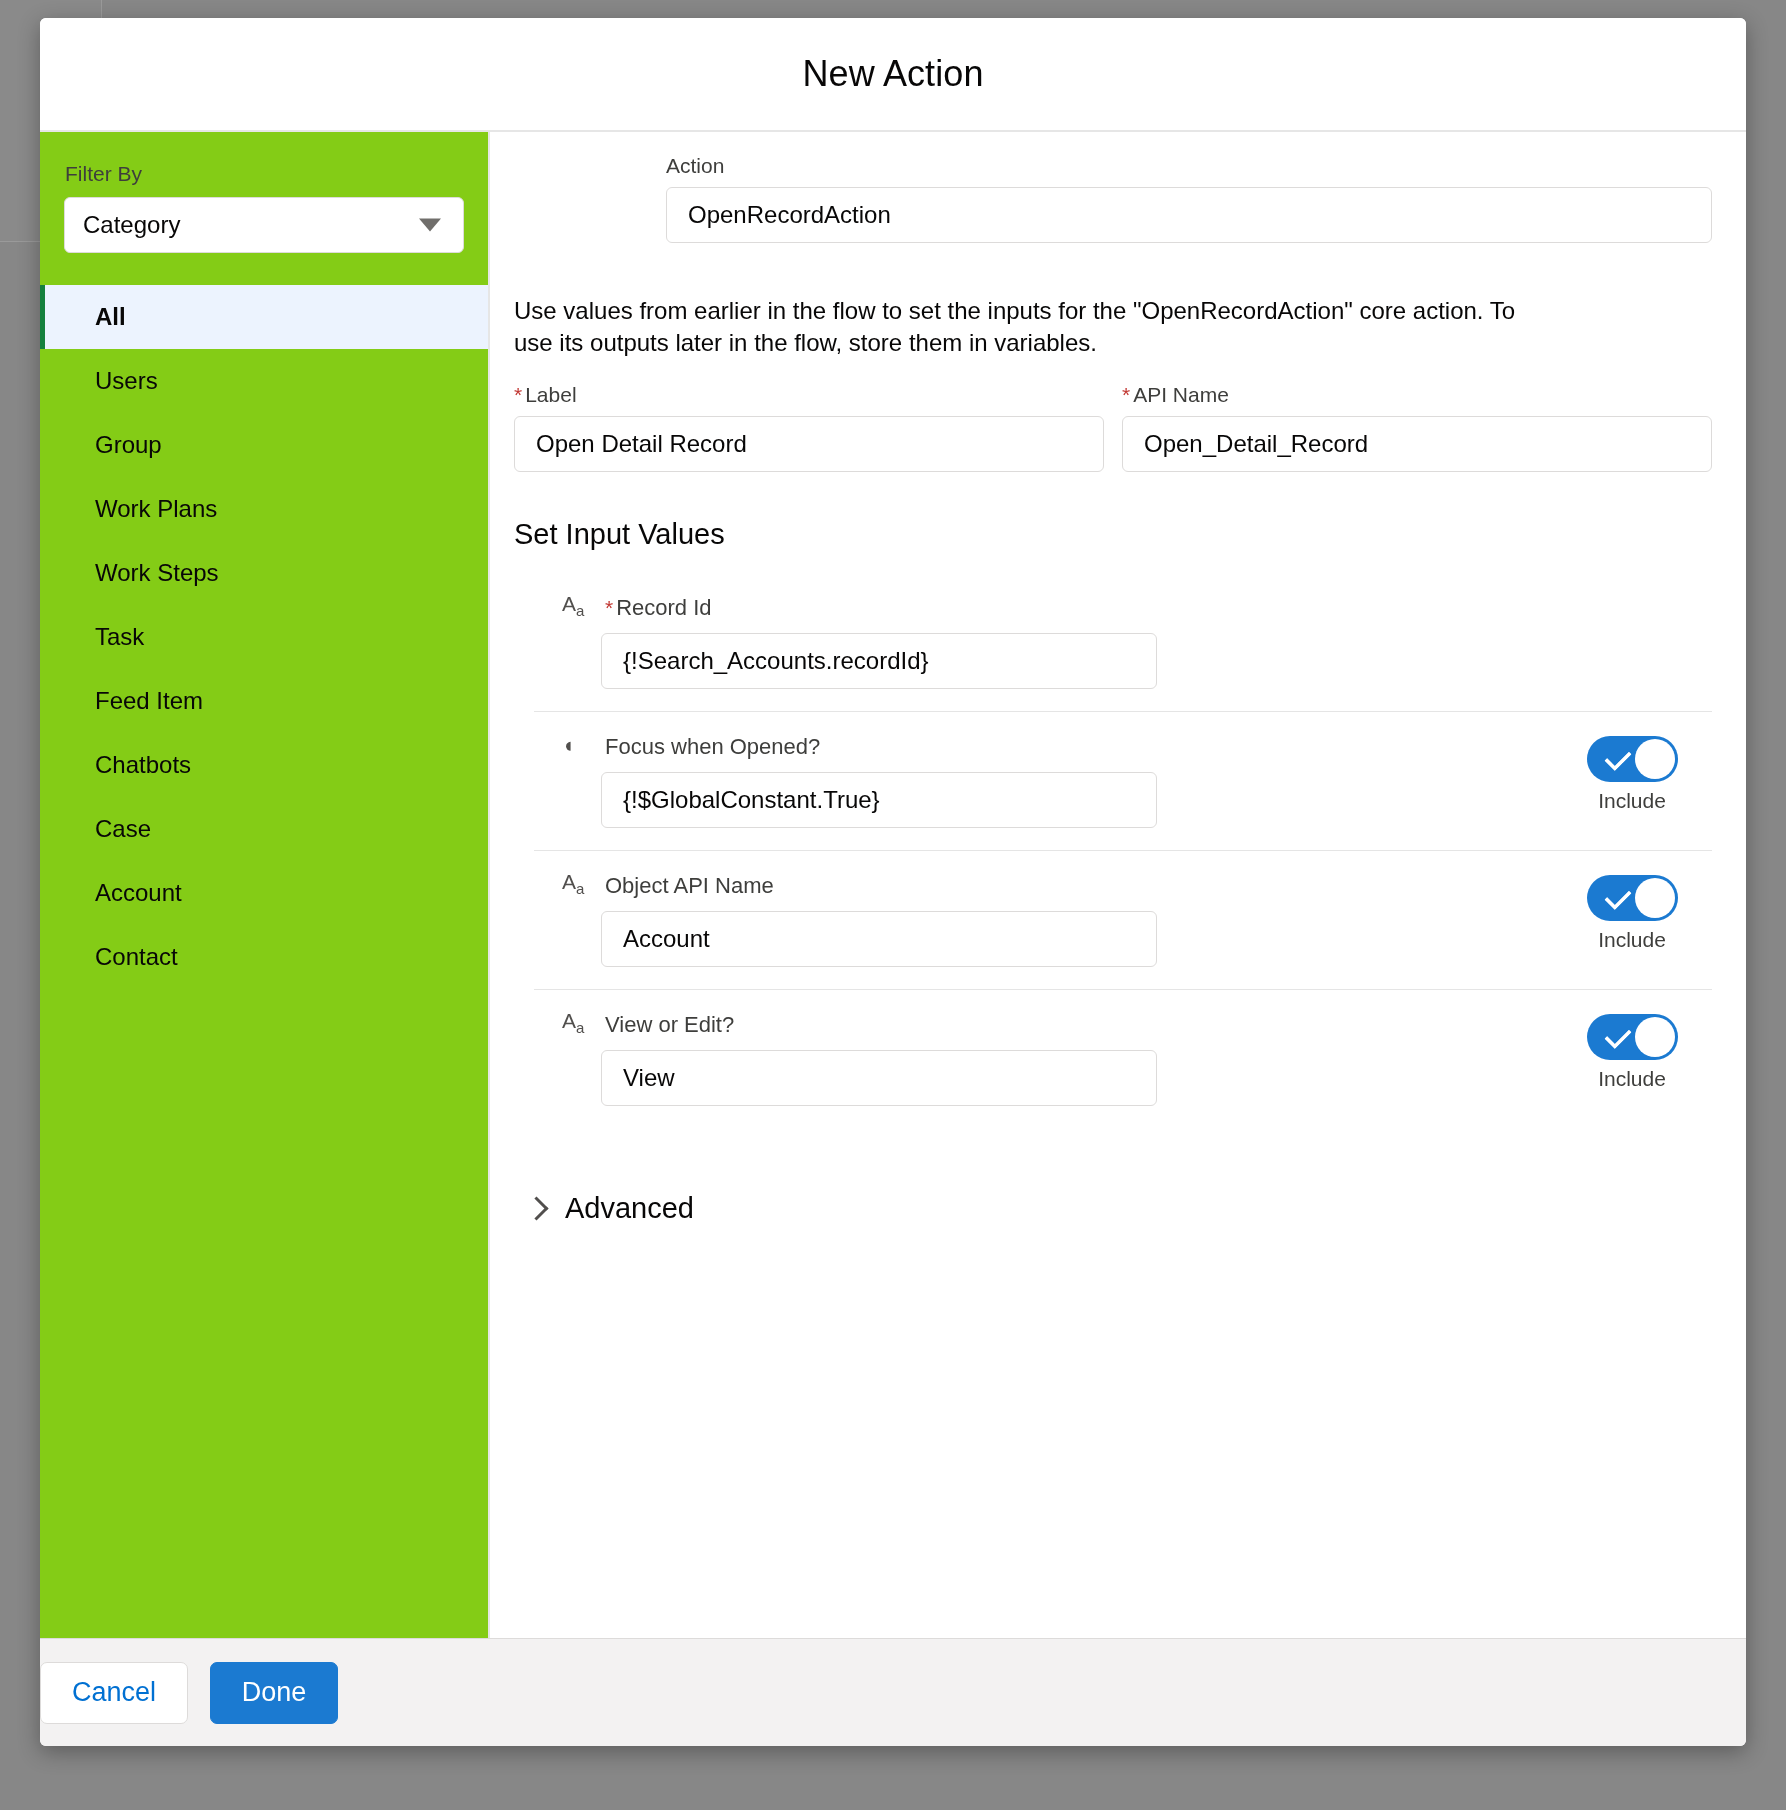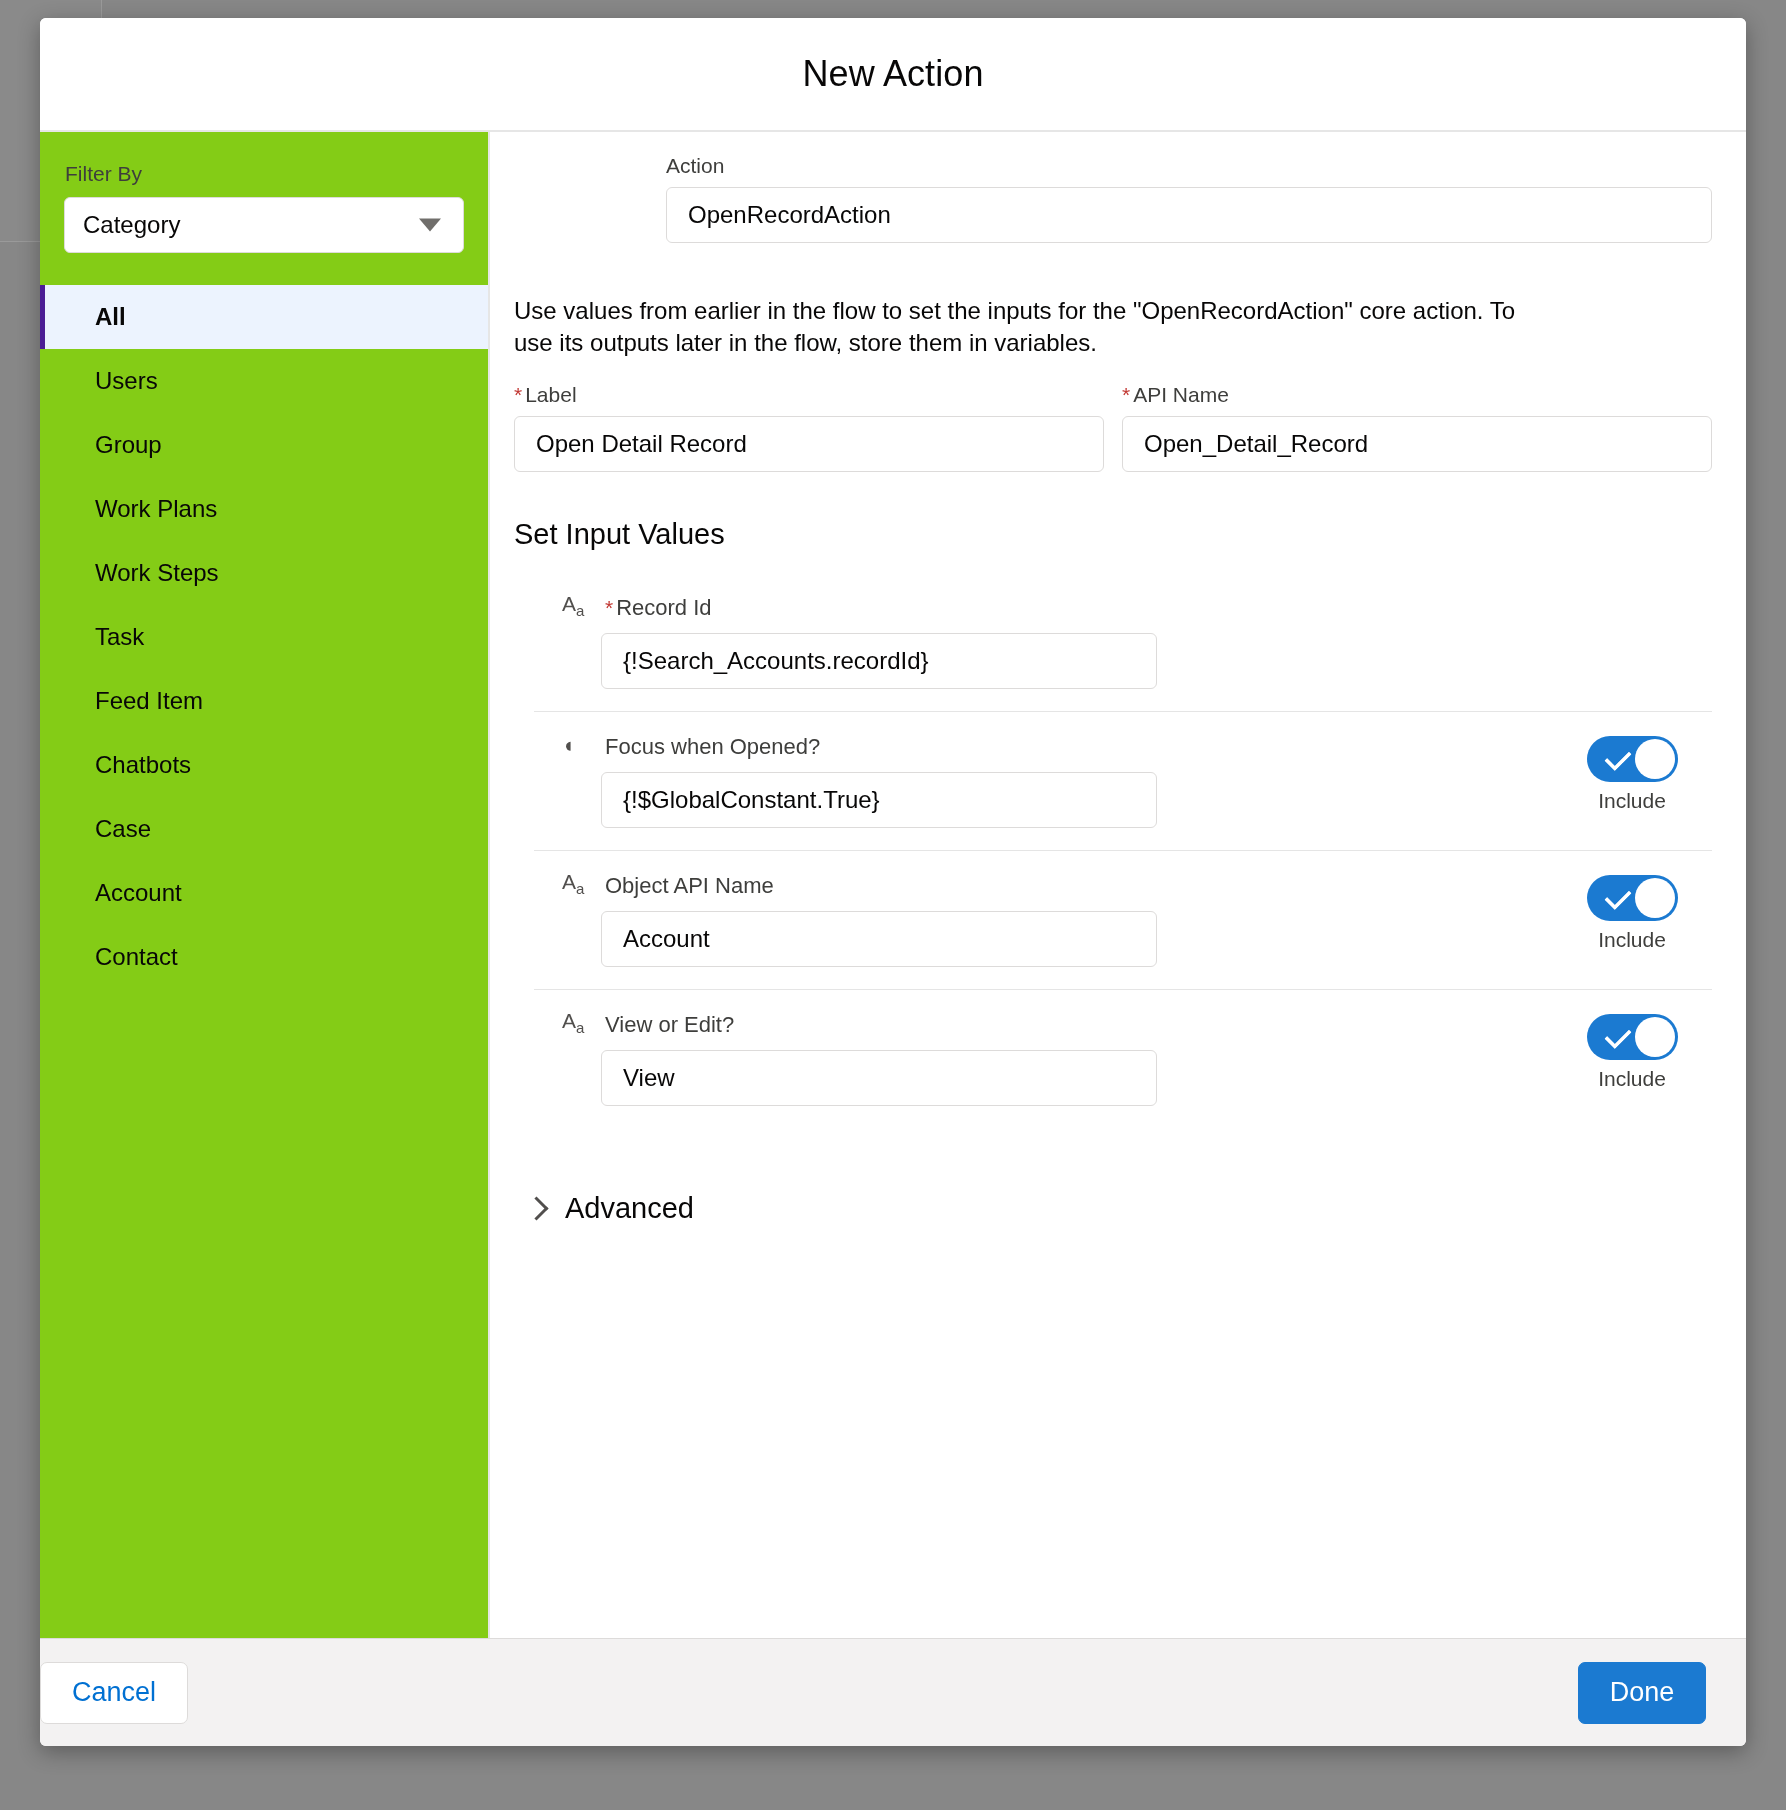--- a/index.html
+++ b/index.html
@@ -125,21 +125,21 @@
     align-items: center;
     padding-left: 50px;
     font-size: 24px;
     color: #080707;
     cursor: pointer;
     box-sizing: border-box;
     border-left: 5px solid transparent;
   }
   .cat-item.selected {
     background: #ecf3fe;
-    border-left: 5px solid #4c1d95;
+    border-left: 5px solid #15803d;
     font-weight: 700;
   }
 
   
   .main {
     flex: 1;
     padding: 22px 34px 0 24px;
     box-sizing: border-box;
     overflow: hidden;
   }
@@ -344,21 +344,21 @@
   }
 
   
   .modal-footer {
     height: 108px;
     min-height: 108px;
     background: #f3f2f2;
     border-top: 1px solid #dddbda;
     display: flex;
     align-items: center;
-    justify-content: space-between;
+    justify-content: flex-start;
     padding-right: 40px;
     gap: 22px;
     box-sizing: border-box;
   }
   .btn {
     height: 62px;
     border-radius: 7px;
     font-size: 27px;
     display: flex;
     align-items: center;

